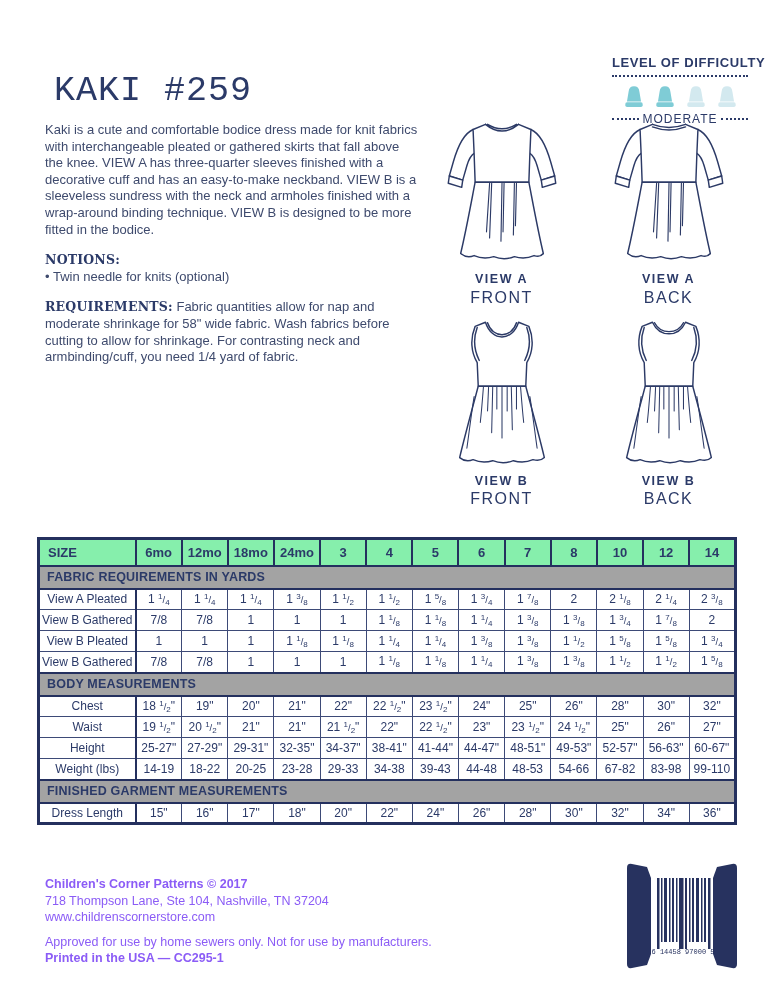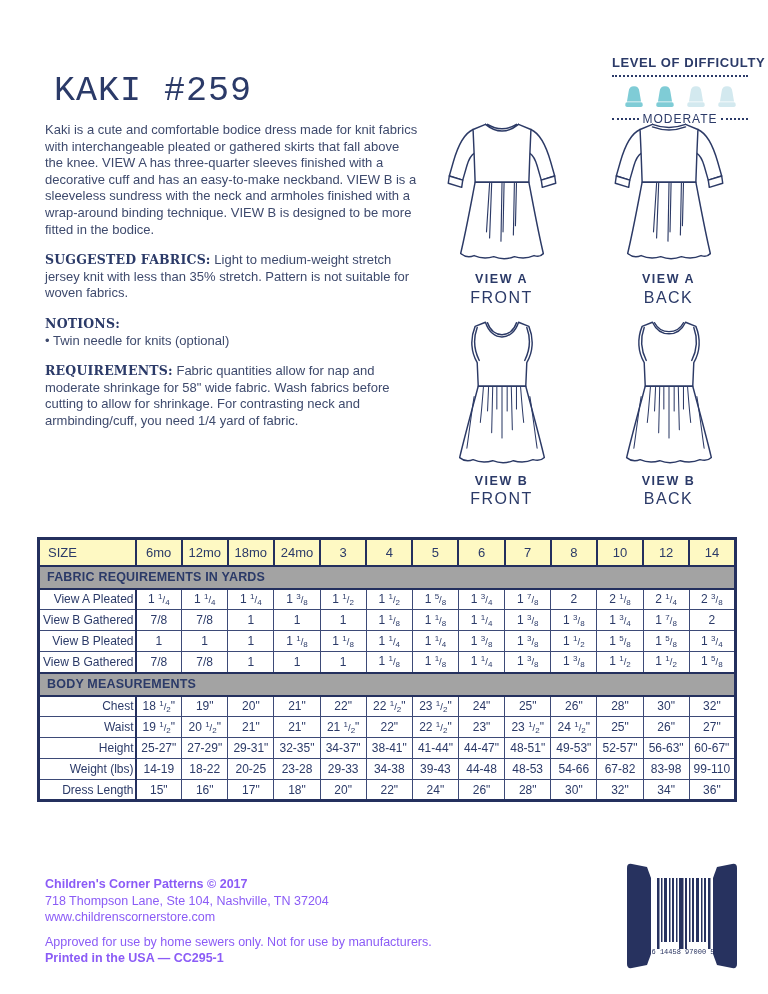--- a/index.html
+++ b/index.html
@@ -43,33 +43,33 @@
   .view-caption { margin-top:2px; color:#2b3a68; line-height:1.25; }
   .view-caption .vname { font-weight:bold; font-size:12.5px; letter-spacing:1.5px; display:block; }
   .view-caption .vpos  { font-size:16px; letter-spacing:1.5px; display:block; }
   
   .table-wrap { position:absolute; left:37px; top:537px; width:700px; }
   table {
     border-collapse:collapse; table-layout:fixed; width:700px;
     color:#2b3a68; border:3px solid #24305e;
   }
   .size-row th {
-    background:#fef9c3; border:2px solid #24305e;
-    font-size:13px; font-weight:normal; text-align:center; height:27px; padding:2px 1px;
+    background:#86efac; border:2px solid #24305e;
+    font-size:13px; font-weight:bold; text-align:center; height:27px; padding:2px 1px;
   }
   .size-row th.corner { text-align:left; padding-left:8px; }
   .section-row td {
     background:#a3a3a3; border:2px solid #24305e; font-weight:bold;
     text-align:left; padding:3px 7px; font-size:12.5px; letter-spacing:0.2px; height:23px;
   }
   .data-row td {
     border:1px solid #3d4a77; font-size:12px; text-align:center;
     padding:2px 1px; background:#fff; height:21px;
   }
-  .data-row td.row-label { text-align:right; border-right:2px solid #24305e; }
+  .data-row td.row-label { text-align:center; border-right:2px solid #24305e; }
   .fr { white-space:nowrap; }
   .fr sup { font-size:8px; vertical-align:4px; }
   .fr sub { font-size:8px; vertical-align:-2px; }
   .fr .sl { font-size:9.5px; }
   
   .footer-text { position:absolute; left:45px; top:876px; width:420px; font-size:12.5px; line-height:16.5px; color:#8b5cf6; }
   .footer-text .bold { font-weight:bold; }
   .footer-text .grp2 { margin-top:8px; }
   .barcode { position:absolute; left:617px; top:856px; }
 </style>
@@ -103,24 +103,20 @@
     <div class="diff-level">
       <span class="dot-line"></span>
       <span class="lvl">MODERATE</span>
       <span class="dot-line"></span>
     </div>
   </div>
 
   <div class="left-col">
     <p>Kaki is a cute and comfortable bodice dress made for knit fabrics with interchangeable pleated or gathered skirts that fall above the knee. VIEW A has three-quarter sleeves finished with a decorative cuff and has an easy-to-make neckband. VIEW B is a sleeveless sundress with the neck and armholes finished with a wrap-around binding technique. VIEW B is designed to be more fitted in the bodice.</p>
     <p>
-      <span class="sec-label">SUGGESTED FABRICS:</span>
-      <span>Light to medium-weight stretch jersey knit with less than 35% stretch. Pattern is not suitable for woven fabrics.</span>
-    </p>
-    <p>
       <span class="sec-label">NOTIONS:</span><br>
       <span>• Twin needle for knits (optional)</span>
     </p>
     <p>
       <span class="sec-label">REQUIREMENTS:</span>
       <span>Fabric quantities allow for nap and moderate shrinkage for 58" wide fabric. Wash fabrics before cutting to allow for shrinkage. For contrasting neck and armbinding/cuff, you need 1/4 yard of fabric.</span>
     </p>
   </div>
 
   <div class="views-grid">
@@ -356,20 +352,23 @@
             <td>23-28</td>
             <td>29-33</td>
             <td>34-38</td>
             <td>39-43</td>
             <td>44-48</td>
             <td>48-53</td>
             <td>54-66</td>
             <td>67-82</td>
             <td>83-98</td>
             <td>99-110</td>
+          </tr>
+          <tr class="section-row">
+            <td colspan="14">FINISHED GARMENT MEASUREMENTS</td>
           </tr>
           <tr class="data-row">
             <td class="row-label">Dress Length</td>
             <td>15"</td>
             <td>16"</td>
             <td>17"</td>
             <td>18"</td>
             <td>20"</td>
             <td>22"</td>
             <td>24"</td>

